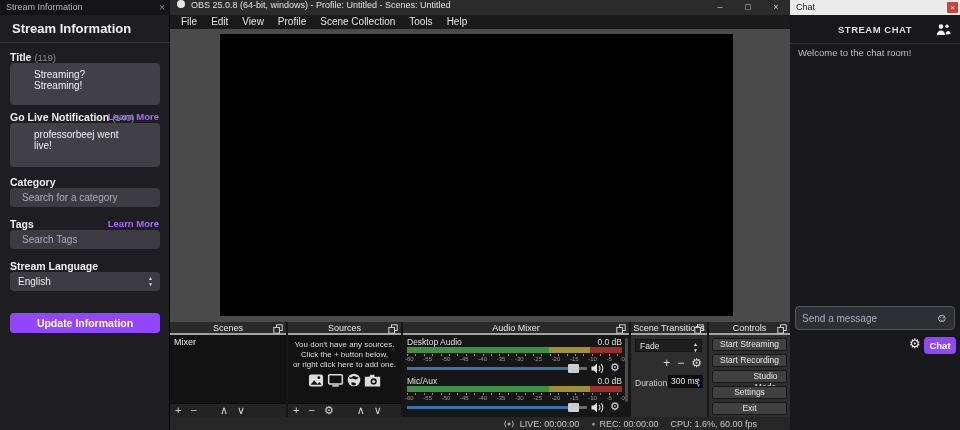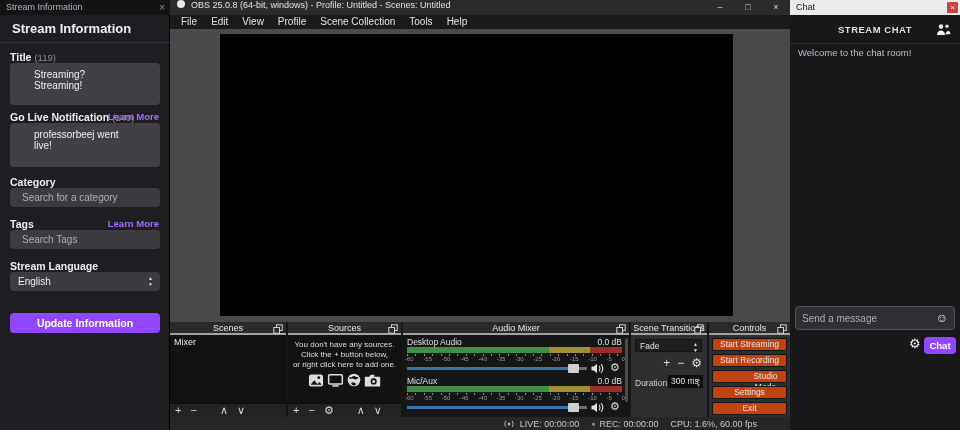--- a/index.html
+++ b/index.html
@@ -87,21 +87,21 @@
     border:1px solid #141414; color:#e4e4e4; font-size:8.5px; line-height:12px; padding-left:4px; cursor:pointer; }
   .tr-select .spinner { right:3px; top:1px; }
   .tr-icons { position:absolute; right:5px; top:34px; display:flex; gap:7px; color:#dedede; font-size:12px; }
   .tr-icons span { cursor:pointer; }
   .tr-dur-label { position:absolute; left:4px; top:56px; color:#cfcfcf; font-size:8.5px; }
   .tr-spin { position:absolute; left:37px; top:53px; width:35px; height:13px; background:#0d0d0d;
     color:#e4e4e4; font-size:8.5px; line-height:13px; padding-left:3px; }
   .tr-spin .spinner { color:#5f9fd6; right:2px; top:1px; }
 
   #dock-controls { left:539px; width:81px; background:#2e2e2e; }
-  .ctl-btn { position:absolute; left:3px; width:75px; height:13px; background:#c2410c; border:1px solid #161616;
+  .ctl-btn { position:absolute; left:3px; width:75px; height:13px; background:#404040; border:1px solid #161616;
     border-radius:2px; color:#e6e6e6; font-size:8.5px; text-align:center; line-height:11px; cursor:pointer;
     font-family:"Liberation Sans",sans-serif; }
 
   .obs-statusbar { position:absolute; left:0; top:417px; width:620px; height:13px; background:#262626;
     display:flex; justify-content:flex-end; align-items:center; gap:12px; padding-right:33px;
     color:#c9c9c9; font-size:9px; }
   .stat-group { display:flex; align-items:center; gap:4px; }
   .rec-dot { color:#8f8f8f; font-size:7px; }
 
   

